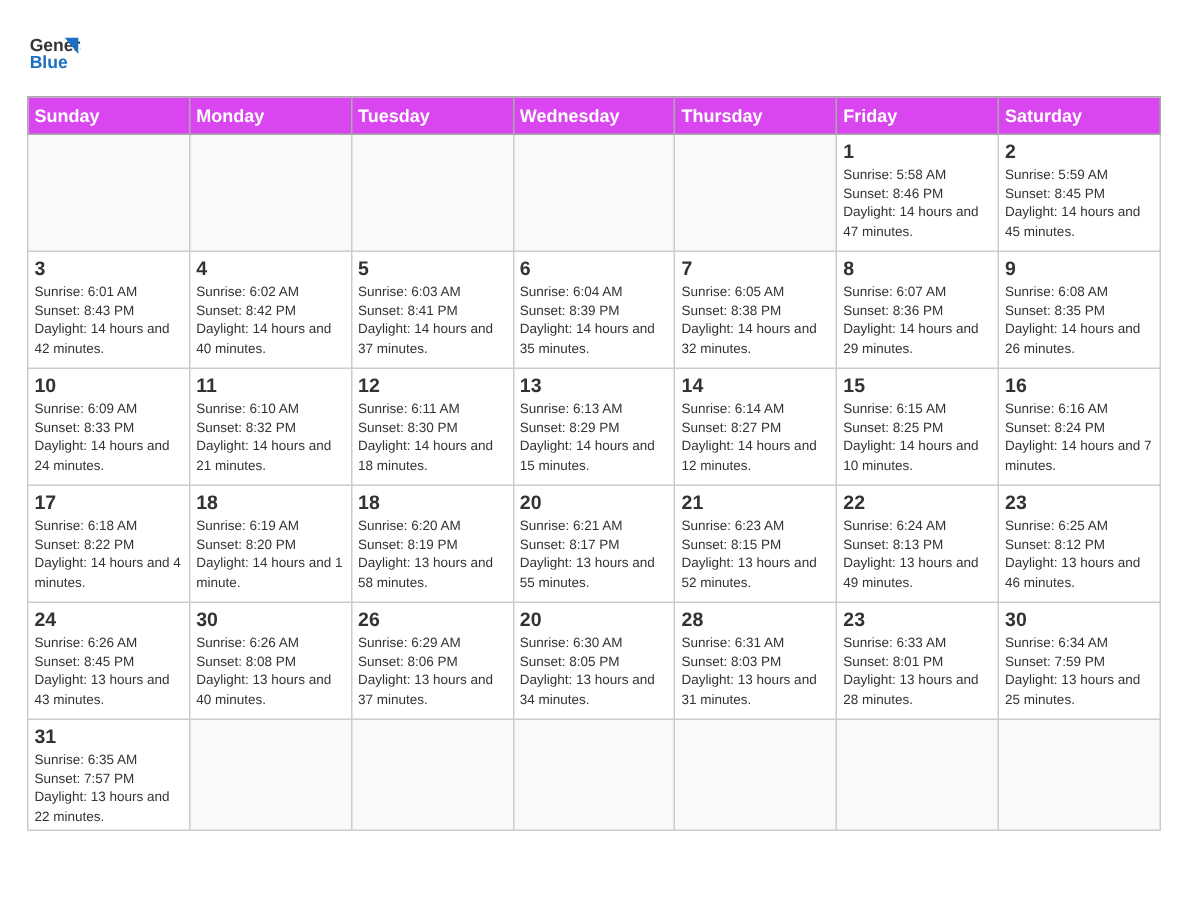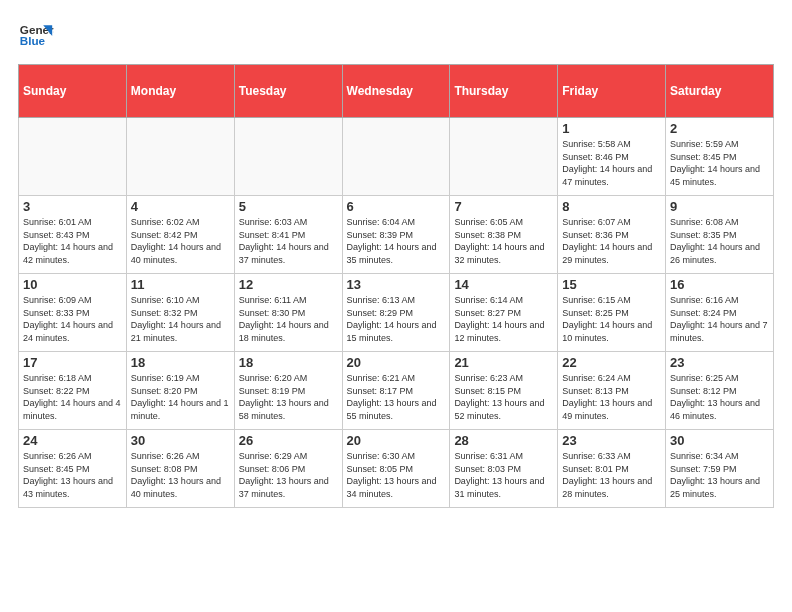--- a/index.html
+++ b/index.html
@@ -41,25 +41,25 @@
     .location {
       font-size: 15px;
       color: #555;
     }
     .calendar {
       width: 100%;
       border-collapse: collapse;
       table-layout: fixed;
     }
     .calendar th {
-      background-color: #ef4444;
+      background-color: #d946ef;
       color: #fff;
       font-size: 12px;
       font-weight: bold;
-      padding: 19px 4px;
+      padding: 5px 4px;
       text-align: left;
       border: 1px solid #aaa;
     }
     .calendar td {
       border: 1px solid #ccc;
       vertical-align: top;
       padding: 3px 4px;
       font-size: 9.5px;
       color: #333;
       height: 78px;
@@ -301,15 +301,29 @@
 Sunset: 8:01 PM
 Daylight: 13 hours and 28 minutes.</div>
           </td>
           <td>
             <span class="day-num">30</span>
             <div class="day-info">Sunrise: 6:34 AM
 Sunset: 7:59 PM
 Daylight: 13 hours and 25 minutes.</div>
           </td>
         </tr>
+        <tr class="last-row">
+          <td>
+            <span class="day-num">31</span>
+            <div class="day-info">Sunrise: 6:35 AM
+Sunset: 7:57 PM
+Daylight: 13 hours and 22 minutes.</div>
+          </td>
+          <td class="empty-cell"></td>
+          <td class="empty-cell"></td>
+          <td class="empty-cell"></td>
+          <td class="empty-cell"></td>
+          <td class="empty-cell"></td>
+          <td class="empty-cell"></td>
+        </tr>
       </tbody>
   </table>
 </div>
 
 </body></html>

